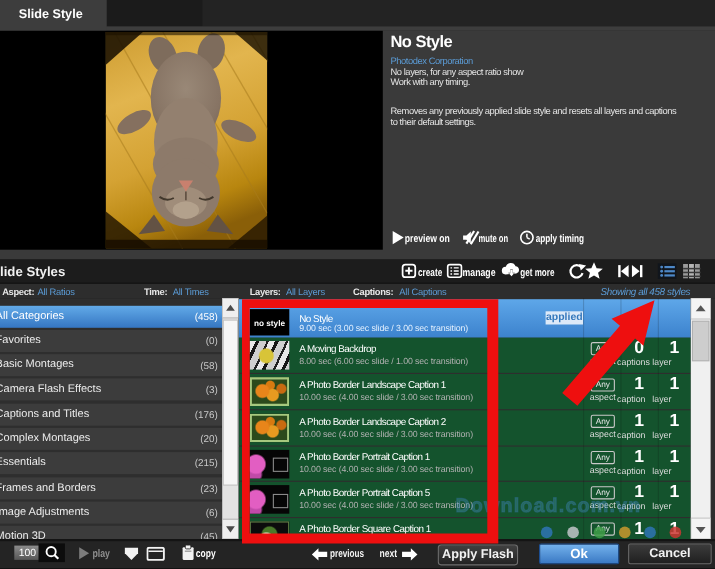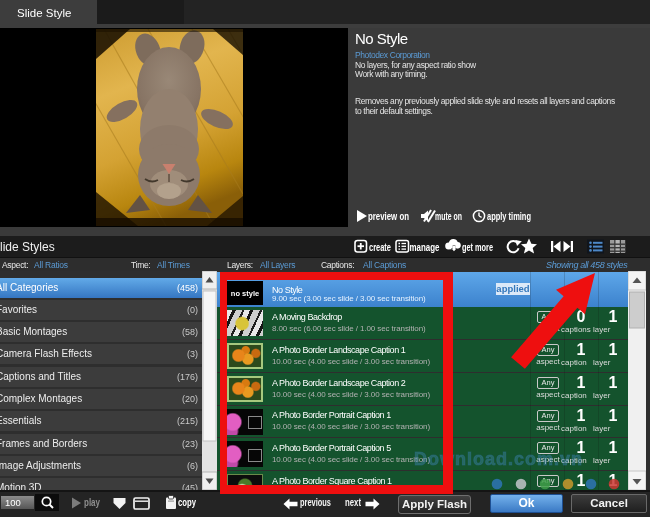--- a/index.html
+++ b/index.html
@@ -1,19 +1,19 @@
 <!DOCTYPE html>
 <html><head>
 <meta charset="utf-8">
 <style>
   html,body{margin:0;padding:0;}
   body{width:650px;height:517px;overflow:hidden;background:#000;
        font-family:"Liberation Sans", sans-serif; position:relative;}
   .abs{position:absolute;}
-  .b{font-weight:normal;}
+  .b{font-weight:bold;}
 </style>
 </head>
 <body>
 
 <div class="abs" style="left:0;top:0;width:650px;height:28px;background:#232323;"></div>
 <div class="abs" style="left:97px;top:0;width:87px;height:24px;background:#1b1b1b;"></div>
 <div class="abs" style="left:0;top:24px;width:650px;height:4px;background:#3d3d3d;"></div>
 <div class="abs" style="left:0;top:0;width:97px;height:28px;background:#3d3d3d;"></div>
 <div class="abs b" style="left:17px;top:7px;font-size:11.5px;color:#fff;">Slide Style</div>
 
@@ -90,21 +90,21 @@
       <circle cx="7" cy="8" r="5.6" fill="none" stroke="#fff" stroke-width="1.5"></circle>
       <line x1="7" y1="8" x2="7" y2="4.5" stroke="#fff" stroke-width="1.4"></line>
       <line x1="7" y1="8" x2="9.6" y2="9.4" stroke="#fff" stroke-width="1.4"></line>
       <text x="15" y="12" font-size="10" font-weight="bold" fill="#fff" font-family="Liberation Sans" textLength="44" lengthAdjust="spacingAndGlyphs">apply timing</text>
     </g>
   </svg>
 </div>
 
 <div class="abs" style="left:0;top:236px;width:650px;height:21px;background:#1c1c1c;"></div>
 <div class="abs b" style="left:-8px;top:240px;font-size:12px;color:#f0f0f0;">Slide Styles</div>
-<div class="abs" id="headericons" style="left:348px;top:236px;width:290px;height:23px;text-align:center;">
+<div class="abs" id="headericons" style="left:359px;top:236px;width:290px;height:23px;text-align:center;">
   <svg width="290" height="21" viewBox="0 0 290 21">
     <g fill="none" stroke="#fff">
       <rect x="7" y="4.5" width="11.5" height="11.5" rx="2.5" stroke-width="1.6"></rect>
       <line x1="12.75" y1="7" x2="12.75" y2="13.5" stroke-width="1.8"></line>
       <line x1="9.5" y1="10.2" x2="16" y2="10.2" stroke-width="1.8"></line>
     </g>
     <text x="21" y="14.5" font-size="10" font-weight="bold" fill="#fff" font-family="Liberation Sans" textLength="22" lengthAdjust="spacingAndGlyphs">create</text>
     <g>
       <rect x="48" y="4.5" width="12.5" height="11.5" rx="2" fill="none" stroke="#fff" stroke-width="1.5"></rect>
       <line x1="50.5" y1="7.5" x2="52" y2="7.5" stroke="#fff" stroke-width="1.3"></line>
@@ -359,21 +359,21 @@
     <circle cx="33" cy="9" r="5.3" fill="#c2c6ca" opacity="0.85"></circle>
     <circle cx="57" cy="9" r="5.3" fill="#3f9e49" opacity="0.85"></circle>
     <circle cx="80" cy="9" r="5.3" fill="#c9992e" opacity="0.85"></circle>
     <circle cx="103" cy="9" r="5.3" fill="#2e74b5" opacity="0.85"></circle>
     <circle cx="126" cy="9" r="5.3" fill="#cc3732" opacity="0.85"></circle>
   </svg>
 </div>
 
 <div class="abs" style="left:0;top:490px;width:650px;height:27px;background:#242424;border-top:2px solid #141414;box-sizing:border-box;"></div>
 <div class="abs" id="bottombar" style="left:0;top:490px;width:650px;height:27px;">
-  <div class="abs" style="left:1px;top:6px;width:33px;height:13px;background:linear-gradient(#8c8c8c,#565656);
+  <div class="abs" style="left:13px;top:6px;width:33px;height:13px;background:linear-gradient(#8c8c8c,#565656);
        font-size:9.5px;color:#fff;padding-left:4px;box-sizing:border-box;line-height:13px;">100</div>
   <div class="abs" style="left:35px;top:4px;width:24px;height:17px;background:#0c0c0c;"></div>
   <svg class="abs" style="left:35px;top:4px;" width="24" height="17">
     <circle cx="11.5" cy="7.5" r="4.2" fill="none" stroke="#fff" stroke-width="1.7"></circle>
     <line x1="14.5" y1="10.5" x2="18" y2="14" stroke="#fff" stroke-width="2"></line>
   </svg>
   <svg class="abs" style="left:70px;top:6px;" width="14" height="14">
     <polygon points="2,1.5 2,12.5 11,7" fill="#7c7c7c"></polygon>
   </svg>
   <svg class="abs" style="left:84px;top:3px;" width="22" height="18">

